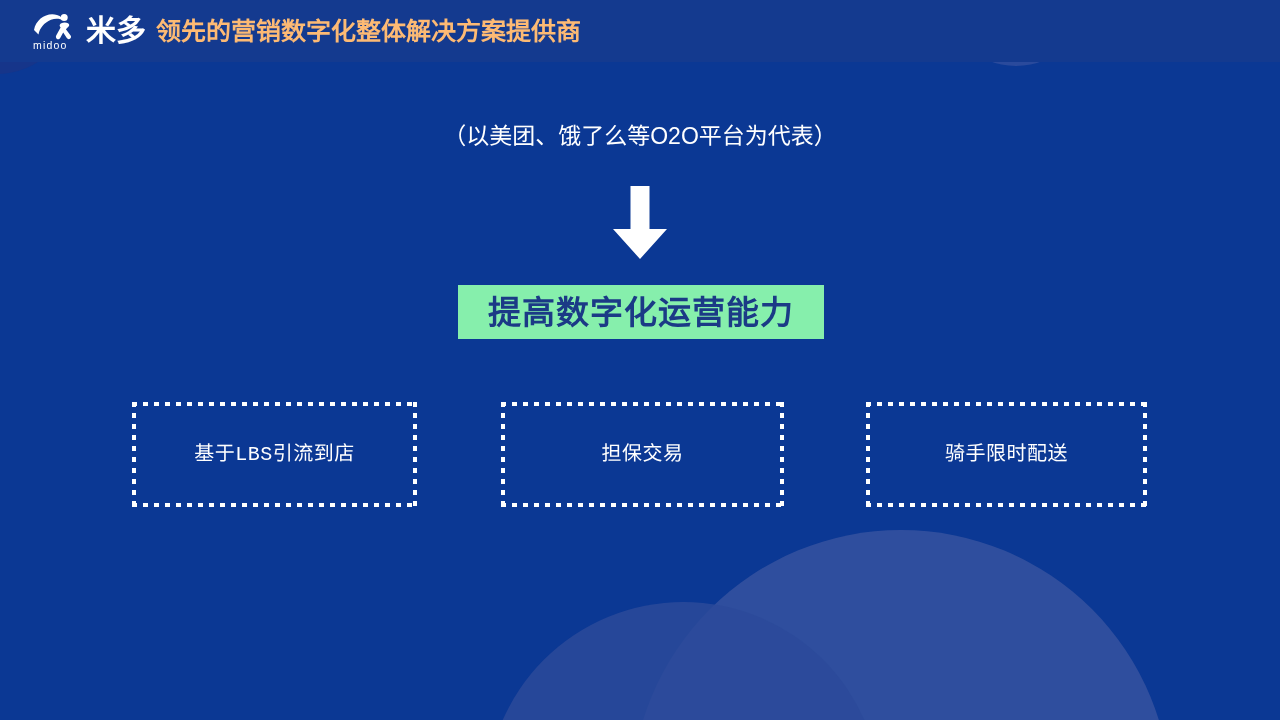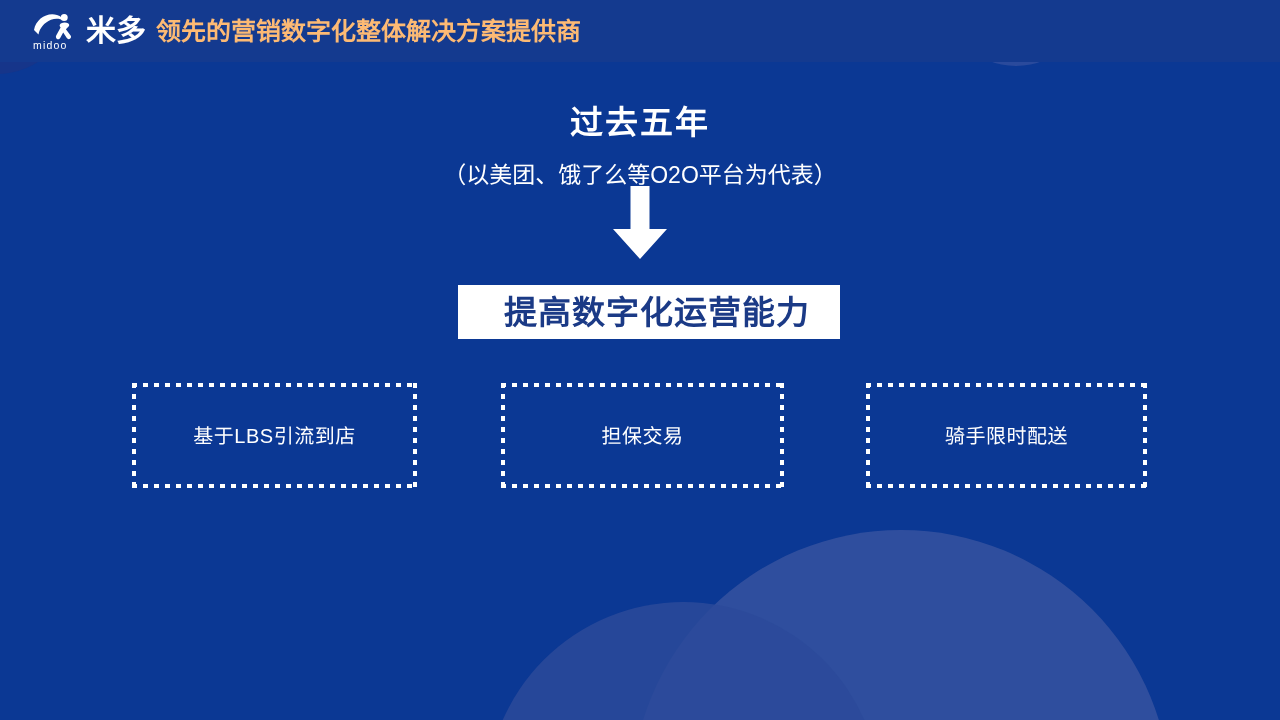--- a/index.html
+++ b/index.html
@@ -132,44 +132,44 @@
   }
   .arrow-wrap svg { display: block; }
 
   
   .banner {
     position: absolute;
     left: 458px;
     top: 285px;
     width: 366px;
     height: 54px;
-    background: #ffffff;
+    background: #86efac;
     display: flex;
     align-items: center;
     justify-content: center;
     z-index: 4;
-    padding-left: 16px;
   }
   .banner-text {
     color: #1b3a86;
     font-size: 33px;
     font-weight: 700;
     letter-spacing: 1px;
     line-height: 1;
     white-space: nowrap;
   }
 
   
   .boxes {
     position: absolute;
     left: 0;
-    top: 383px;
+    top: 402px;
     width: 1121px;
     height: 105px;
     z-index: 4;
+    font-family: Liberation Mono, monospace;
   }
   .dbox {
     position: absolute;
     top: 0;
     height: 105px;
     box-sizing: border-box;
     display: flex;
     align-items: center;
     justify-content: center;
     background-image:
@@ -214,21 +214,20 @@
         <text x="3" y="39" font-family="'Liberation Sans', sans-serif" font-size="10.5" font-weight="400" letter-spacing="1.2" fill="#ffffff">midoo</text>
       </svg>
     </div>
 
     <span class="brand-cn">米多</span>
 
     <span class="brand-tag">领先的营销数字化整体解决方案提供商</span>
   </div>
 
   <div class="title-block">
-    <div class="title-main">过去五年</div>
     <div class="title-sub">（以美团、饿了么等O2O平台为代表）</div>
   </div>
 
   <div class="arrow-wrap">
     <svg width="58" height="74" viewBox="0 0 58 74" aria-hidden="true">
       <path d="M19.5 0 L38.5 0 L38.5 43 L56 43 L29 73 L2 43 L19.5 43 Z" fill="#ffffff"></path>
     </svg>
   </div>
 
   <div class="banner">

